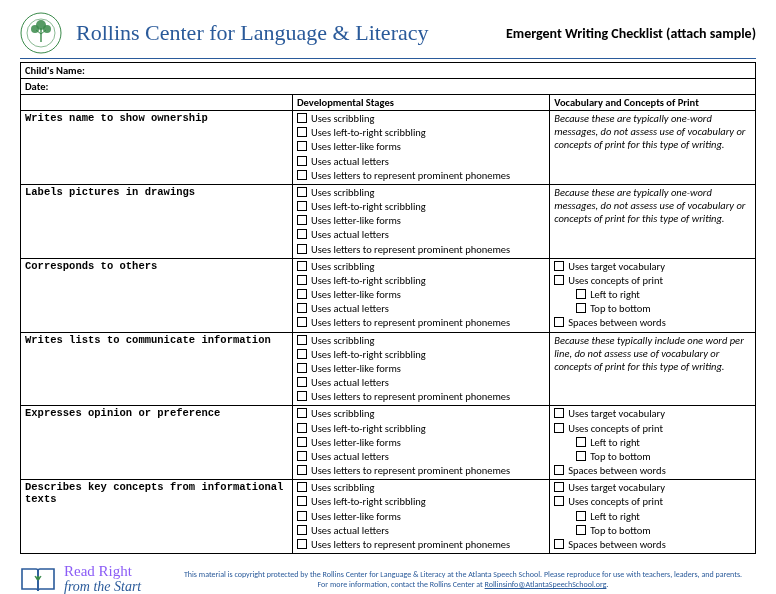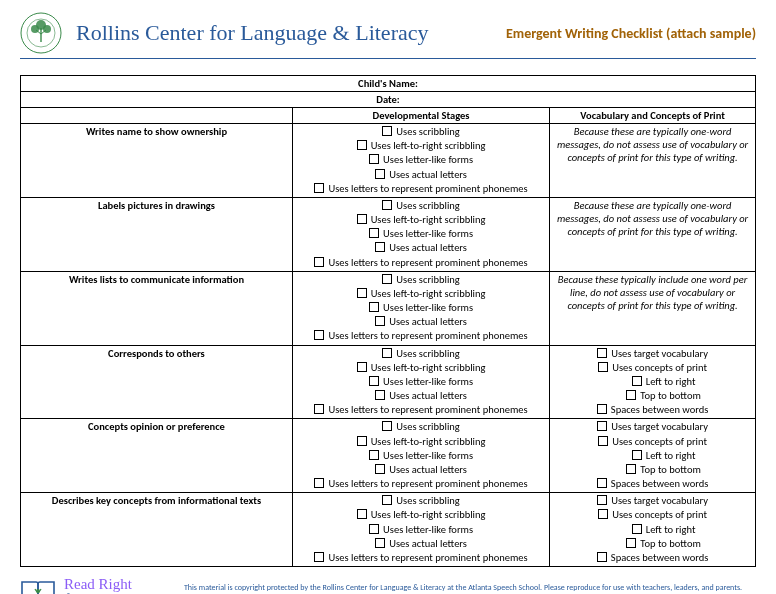--- a/index.html
+++ b/index.html
@@ -10,61 +10,61 @@
     color: #000;
     background: #fff;
     width: 776px;
     box-sizing: border-box;
   }
   .header {
     display: flex;
     align-items: center;
     border-bottom: 1.5px solid #2a5a9a;
     padding-bottom: 4px;
-    margin-bottom: 16px;
+    margin-bottom: 3px;
   }
   .logo {
     width: 42px;
     height: 42px;
     margin-right: 14px;
     position: relative;
     flex-shrink: 0;
   }
   .logo svg { display:block; }
   .org-title {
     font-family: Garamond, Georgia, serif;
     font-size: 22px;
     color: #2a5a9a;
     flex: 1;
   }
   .doc-title {
     font-size: 14px;
     font-weight: bold;
-    color: #a16207;
+    color: #000000;
     margin-left: 8px;
   }
   table.main {
     width: 100%;
     border-collapse: collapse;
     table-layout: fixed;
   }
   table.main td, table.main th {
     border: 1px solid #000;
     padding: 1px 4px;
     vertical-align: top;
-    text-align: center;
+    text-align: left;
   }
   .field-row td {
     font-weight: bold;
   }
   .col0 { width: 37%; }
   .col1 { width: 35%; }
   .col2 { width: 28%; }
   .col-header { font-weight: bold; margin-left: 44px; }
-  .row-label { font-weight: bold; }
+  .row-label { font-weight: bold; font-family: Liberation Mono, monospace; }
   .cb {
     display:inline-block;
     width:8px; height:8px;
     border:1px solid #000;
     margin-right:4px;
     vertical-align: -1px;
   }
   .indent { padding-left: 22px; display:block; }
   .italic { font-style: italic; }
   .footer {
@@ -163,49 +163,49 @@
         <td>
           <span class="cb-line"><span class="cb"></span>Uses scribbling</span>
           <span class="cb-line"><span class="cb"></span>Uses left-to-right scribbling</span>
           <span class="cb-line"><span class="cb"></span>Uses letter-like forms</span>
           <span class="cb-line"><span class="cb"></span>Uses actual letters</span>
           <span class="cb-line"><span class="cb"></span>Uses letters to represent prominent phonemes</span>
         </td>
         <td class="italic">Because these are typically one-word messages, do not assess use of vocabulary or concepts of print for this type of writing.</td>
       </tr>
       <tr>
-        <td class="row-label">Writes lists to communicate information</td>
-        <td>
-          <span class="cb-line"><span class="cb"></span>Uses scribbling</span>
-          <span class="cb-line"><span class="cb"></span>Uses left-to-right scribbling</span>
-          <span class="cb-line"><span class="cb"></span>Uses letter-like forms</span>
-          <span class="cb-line"><span class="cb"></span>Uses actual letters</span>
-          <span class="cb-line"><span class="cb"></span>Uses letters to represent prominent phonemes</span>
-        </td>
-        <td class="italic">Because these typically include one word per line, do not assess use of vocabulary or concepts of print for this type of writing.</td>
-      </tr>
-      <tr>
         <td class="row-label">Corresponds to others</td>
         <td>
           <span class="cb-line"><span class="cb"></span>Uses scribbling</span>
           <span class="cb-line"><span class="cb"></span>Uses left-to-right scribbling</span>
           <span class="cb-line"><span class="cb"></span>Uses letter-like forms</span>
           <span class="cb-line"><span class="cb"></span>Uses actual letters</span>
           <span class="cb-line"><span class="cb"></span>Uses letters to represent prominent phonemes</span>
         </td>
         <td>
           <span class="cb-line"><span class="cb"></span>Uses target vocabulary</span>
           <span class="cb-line"><span class="cb"></span>Uses concepts of print</span>
           <span class="cb-line indent"><span class="cb"></span>Left to right</span>
           <span class="cb-line indent"><span class="cb"></span>Top to bottom</span>
           <span class="cb-line"><span class="cb"></span>Spaces between words</span>
         </td>
       </tr>
       <tr>
-        <td class="row-label">Concepts opinion or preference</td>
+        <td class="row-label">Writes lists to communicate information</td>
+        <td>
+          <span class="cb-line"><span class="cb"></span>Uses scribbling</span>
+          <span class="cb-line"><span class="cb"></span>Uses left-to-right scribbling</span>
+          <span class="cb-line"><span class="cb"></span>Uses letter-like forms</span>
+          <span class="cb-line"><span class="cb"></span>Uses actual letters</span>
+          <span class="cb-line"><span class="cb"></span>Uses letters to represent prominent phonemes</span>
+        </td>
+        <td class="italic">Because these typically include one word per line, do not assess use of vocabulary or concepts of print for this type of writing.</td>
+      </tr>
+      <tr>
+        <td class="row-label">Expresses opinion or preference</td>
         <td>
           <span class="cb-line"><span class="cb"></span>Uses scribbling</span>
           <span class="cb-line"><span class="cb"></span>Uses left-to-right scribbling</span>
           <span class="cb-line"><span class="cb"></span>Uses letter-like forms</span>
           <span class="cb-line"><span class="cb"></span>Uses actual letters</span>
           <span class="cb-line"><span class="cb"></span>Uses letters to represent prominent phonemes</span>
         </td>
         <td>
           <span class="cb-line"><span class="cb"></span>Uses target vocabulary</span>
           <span class="cb-line"><span class="cb"></span>Uses concepts of print</span>

